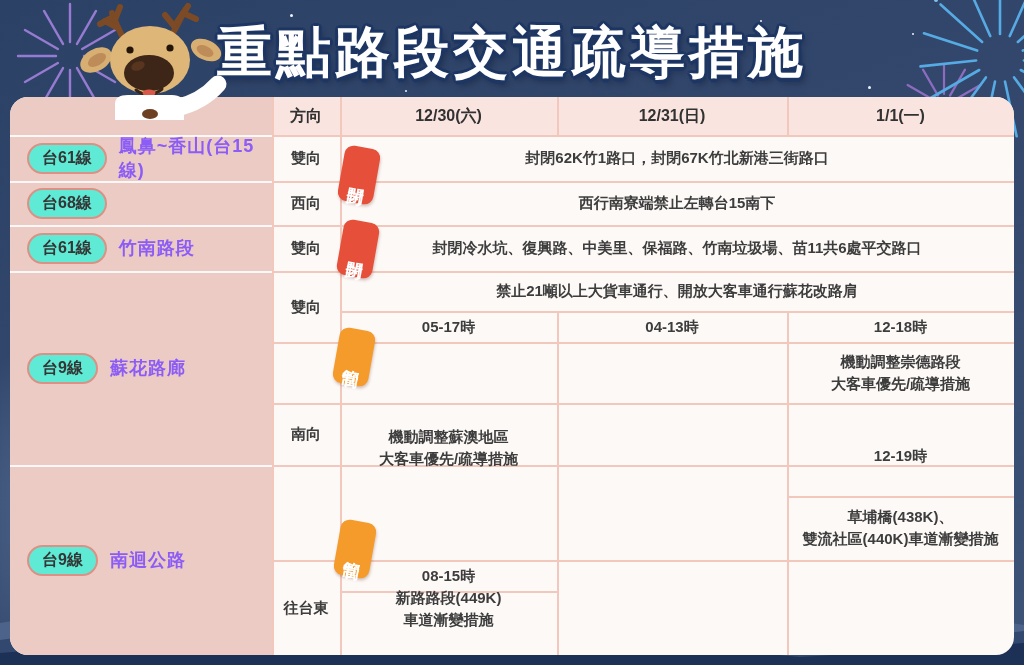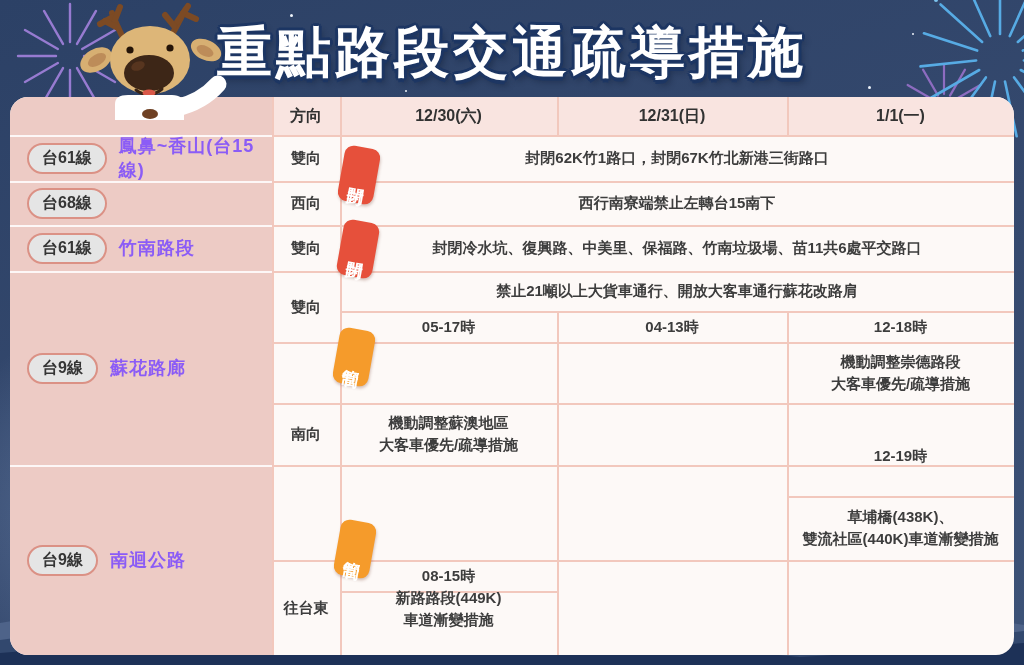--- a/index.html
+++ b/index.html
@@ -21,21 +21,21 @@
   .labelcol{position:absolute;left:0;top:0;width:262px;height:558px;background:#edcbc5;}
   .hdrband{position:absolute;left:262px;top:0;width:742px;height:38px;background:#f9e4e0;}
   .vl{position:absolute;width:2px;background:#f2c8bd;}
   .hl{position:absolute;height:2px;background:#f2c8bd;}
   .wl{position:absolute;height:2px;background:rgba(255,255,255,.85);}
   .c{position:absolute;display:flex;align-items:center;justify-content:center;
      flex-direction:column;text-align:center;color:#3d3d3d;font-weight:700;font-size:15px;line-height:22px;}
   .hdr{font-size:16px;font-weight:800;color:#323232;}
   .labelcell{position:absolute;left:0;display:flex;align-items:center;justify-content:flex-start;
      padding-left:17px;gap:12px;box-sizing:border-box;width:262px;}
-  .pill{background:#e5e5e5;border:2px solid #db9185;border-radius:999px;padding:3px 13px;
+  .pill{background:#5eead4;border:2px solid #db9185;border-radius:999px;padding:3px 13px;
      font-size:16px;font-weight:800;color:#353535;white-space:nowrap;}
   .rname{font-size:18px;font-weight:800;color:#8b5cf6;letter-spacing:1px;}
   .stamp{position:absolute;width:36px;height:56px;border-radius:9px;display:flex;align-items:center;
      justify-content:center;color:#fff;font-weight:800;font-size:17px;writing-mode:vertical-rl;
      text-orientation:upright;transform:rotate(10deg);box-shadow:1px 2px 3px rgba(90,30,15,.25);z-index:4;}
   .st-closed{background:#e6503b;}
   .st-control{background:#f59b2b;}
   .deer{position:absolute;left:70px;top:0px;z-index:6;}
 </style>
 </head>
@@ -176,21 +176,21 @@
     <div class="c" style="left:330px;top:84px;width:674px;height:44px">西行南寮端禁止左轉台15南下</div>
     <div class="c" style="left:330px;top:128px;width:674px;height:46px">封閉冷水坑、復興路、中美里、保福路、竹南垃圾場、苗11共6處平交路口</div>
     <div class="c" style="left:330px;top:174px;width:674px;height:40px">禁止21噸以上大貨車通行、開放大客車通行蘇花改路肩</div>
     <div class="c" style="left:330px;top:214px;width:217px;height:31px">05-17時</div>
     <div class="c" style="left:547px;top:214px;width:230px;height:31px">04-13時</div>
     <div class="c" style="left:777px;top:214px;width:227px;height:31px">12-18時</div>
     <div class="c" style="left:777px;top:245px;width:227px;height:61px">
       <div>機動調整崇德路段</div>
       <div>大客車優先/疏導措施</div>
     </div>
-    <div class="c" style="left:330px;top:306px;width:217px;height:62px">
+    <div class="c" style="left:330px;top:320px;width:217px;height:62px">
       <div>機動調整蘇澳地區</div>
       <div>大客車優先/疏導措施</div>
     </div>
     <div class="c" style="left:777px;top:348px;width:227px;height:21px">12-19時</div>
     <div class="c" style="left:777px;top:399px;width:227px;height:64px">
       <div>草埔橋(438K)、</div>
       <div>雙流社區(440K)車道漸變措施</div>
     </div>
     <div class="c" style="left:330px;top:463px;width:217px;height:31px">08-15時</div>
     <div class="c" style="left:330px;top:488px;width:217px;height:48px">

